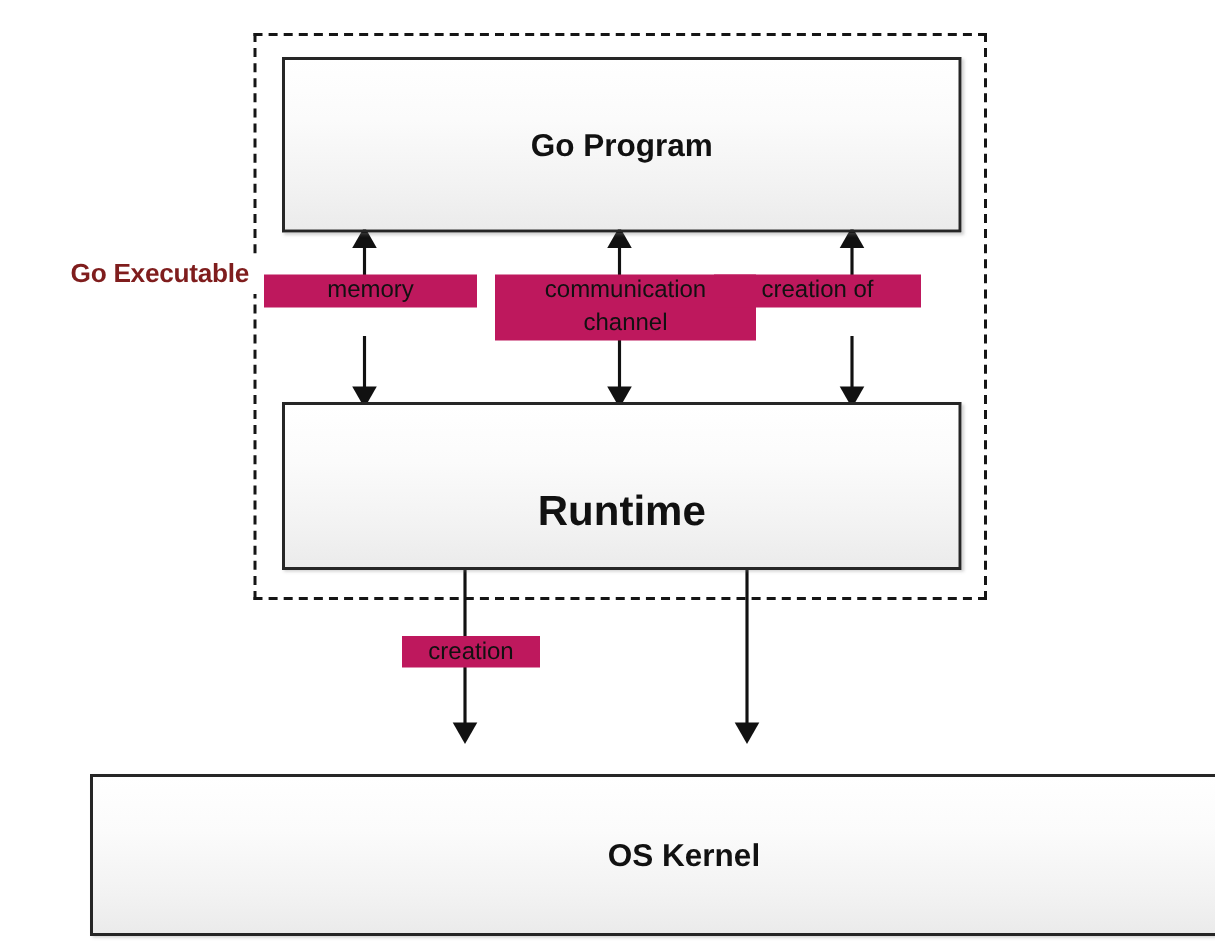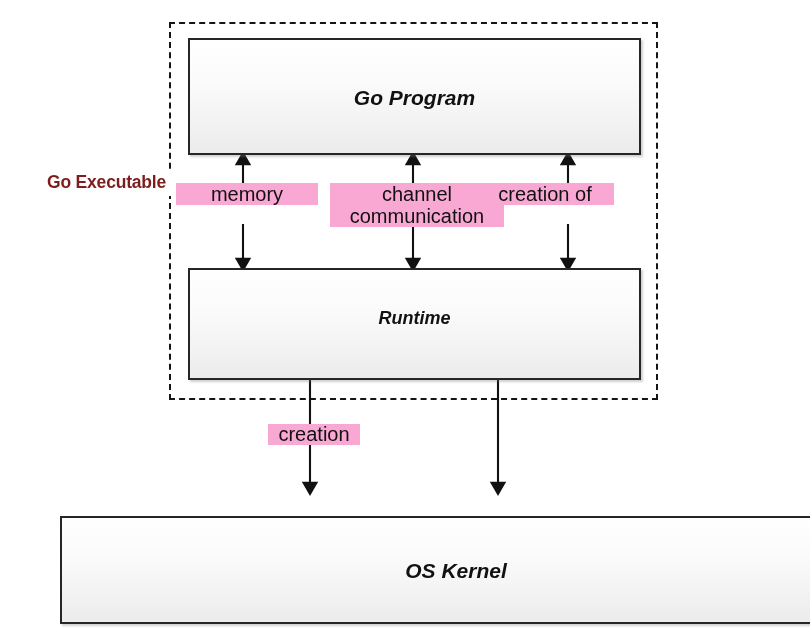--- a/index.html
+++ b/index.html
@@ -64,43 +64,42 @@
     box-shadow: 1.5px 1.5px 2px rgba(120,120,120,0.35);
   }
   .box-label {
     position: absolute;
     left: 0;
     right: 0;
     text-align: center;
     color: #111111;
     font-weight: bold;
     white-space: nowrap;
-    font-style: italic;
   }
 
   #box-go-program {
     left: 188px;
     top: 38px;
     width: 453px;
     height: 117px;
   }
   #box-go-program .box-label {
     top: 46px;
     font-size: 21px;
   }
 
   #box-runtime {
     left: 188px;
     top: 268px;
     width: 453px;
     height: 112px;
   }
   #box-runtime .box-label {
-    top: 38px;
-    font-size: 18px;
+    top: 55px;
+    font-size: 28px;
   }
 
   #box-os-kernel {
     left: 60px;
     top: 516px;
     width: 792px;
     height: 108px;
   }
   #box-os-kernel .box-label {
     top: 41px;
@@ -115,24 +114,24 @@
     width: 810px;
     height: 630px;
     pointer-events: none;
   }
 
   
   .edge-label {
     position: absolute;
     text-align: center;
     color: #111111;
-    font-size: 20px;
+    font-size: 16px;
     line-height: 21px;
     white-space: nowrap;
-    background: #f9a8d4;
+    background: #be185d;
     padding: 0 4px;
   }
   .edge-label.two-line { line-height: 22px; }
 
   #label-memory-allocation {
     left: 176px;
     top: 183px;
     width: 134px;
   }
   #label-channel-communication {
@@ -206,22 +205,22 @@
 
   <div class="box" id="box-os-kernel">
     <div class="box-label">OS Kernel</div>
   </div>
 
   <div class="edge-label two-line" id="label-memory-allocation">
     <div>memory</div>
   </div>
 
   <div class="edge-label two-line" id="label-channel-communication">
+    <div>communication</div>
     <div>channel</div>
-    <div>communication</div>
   </div>
 
   <div class="edge-label two-line" id="label-creation-goroutines">
     <div>creation of</div>
   </div>
 
   <div class="edge-label" id="label-syscalls">
     <div>creation</div>
   </div>
 

